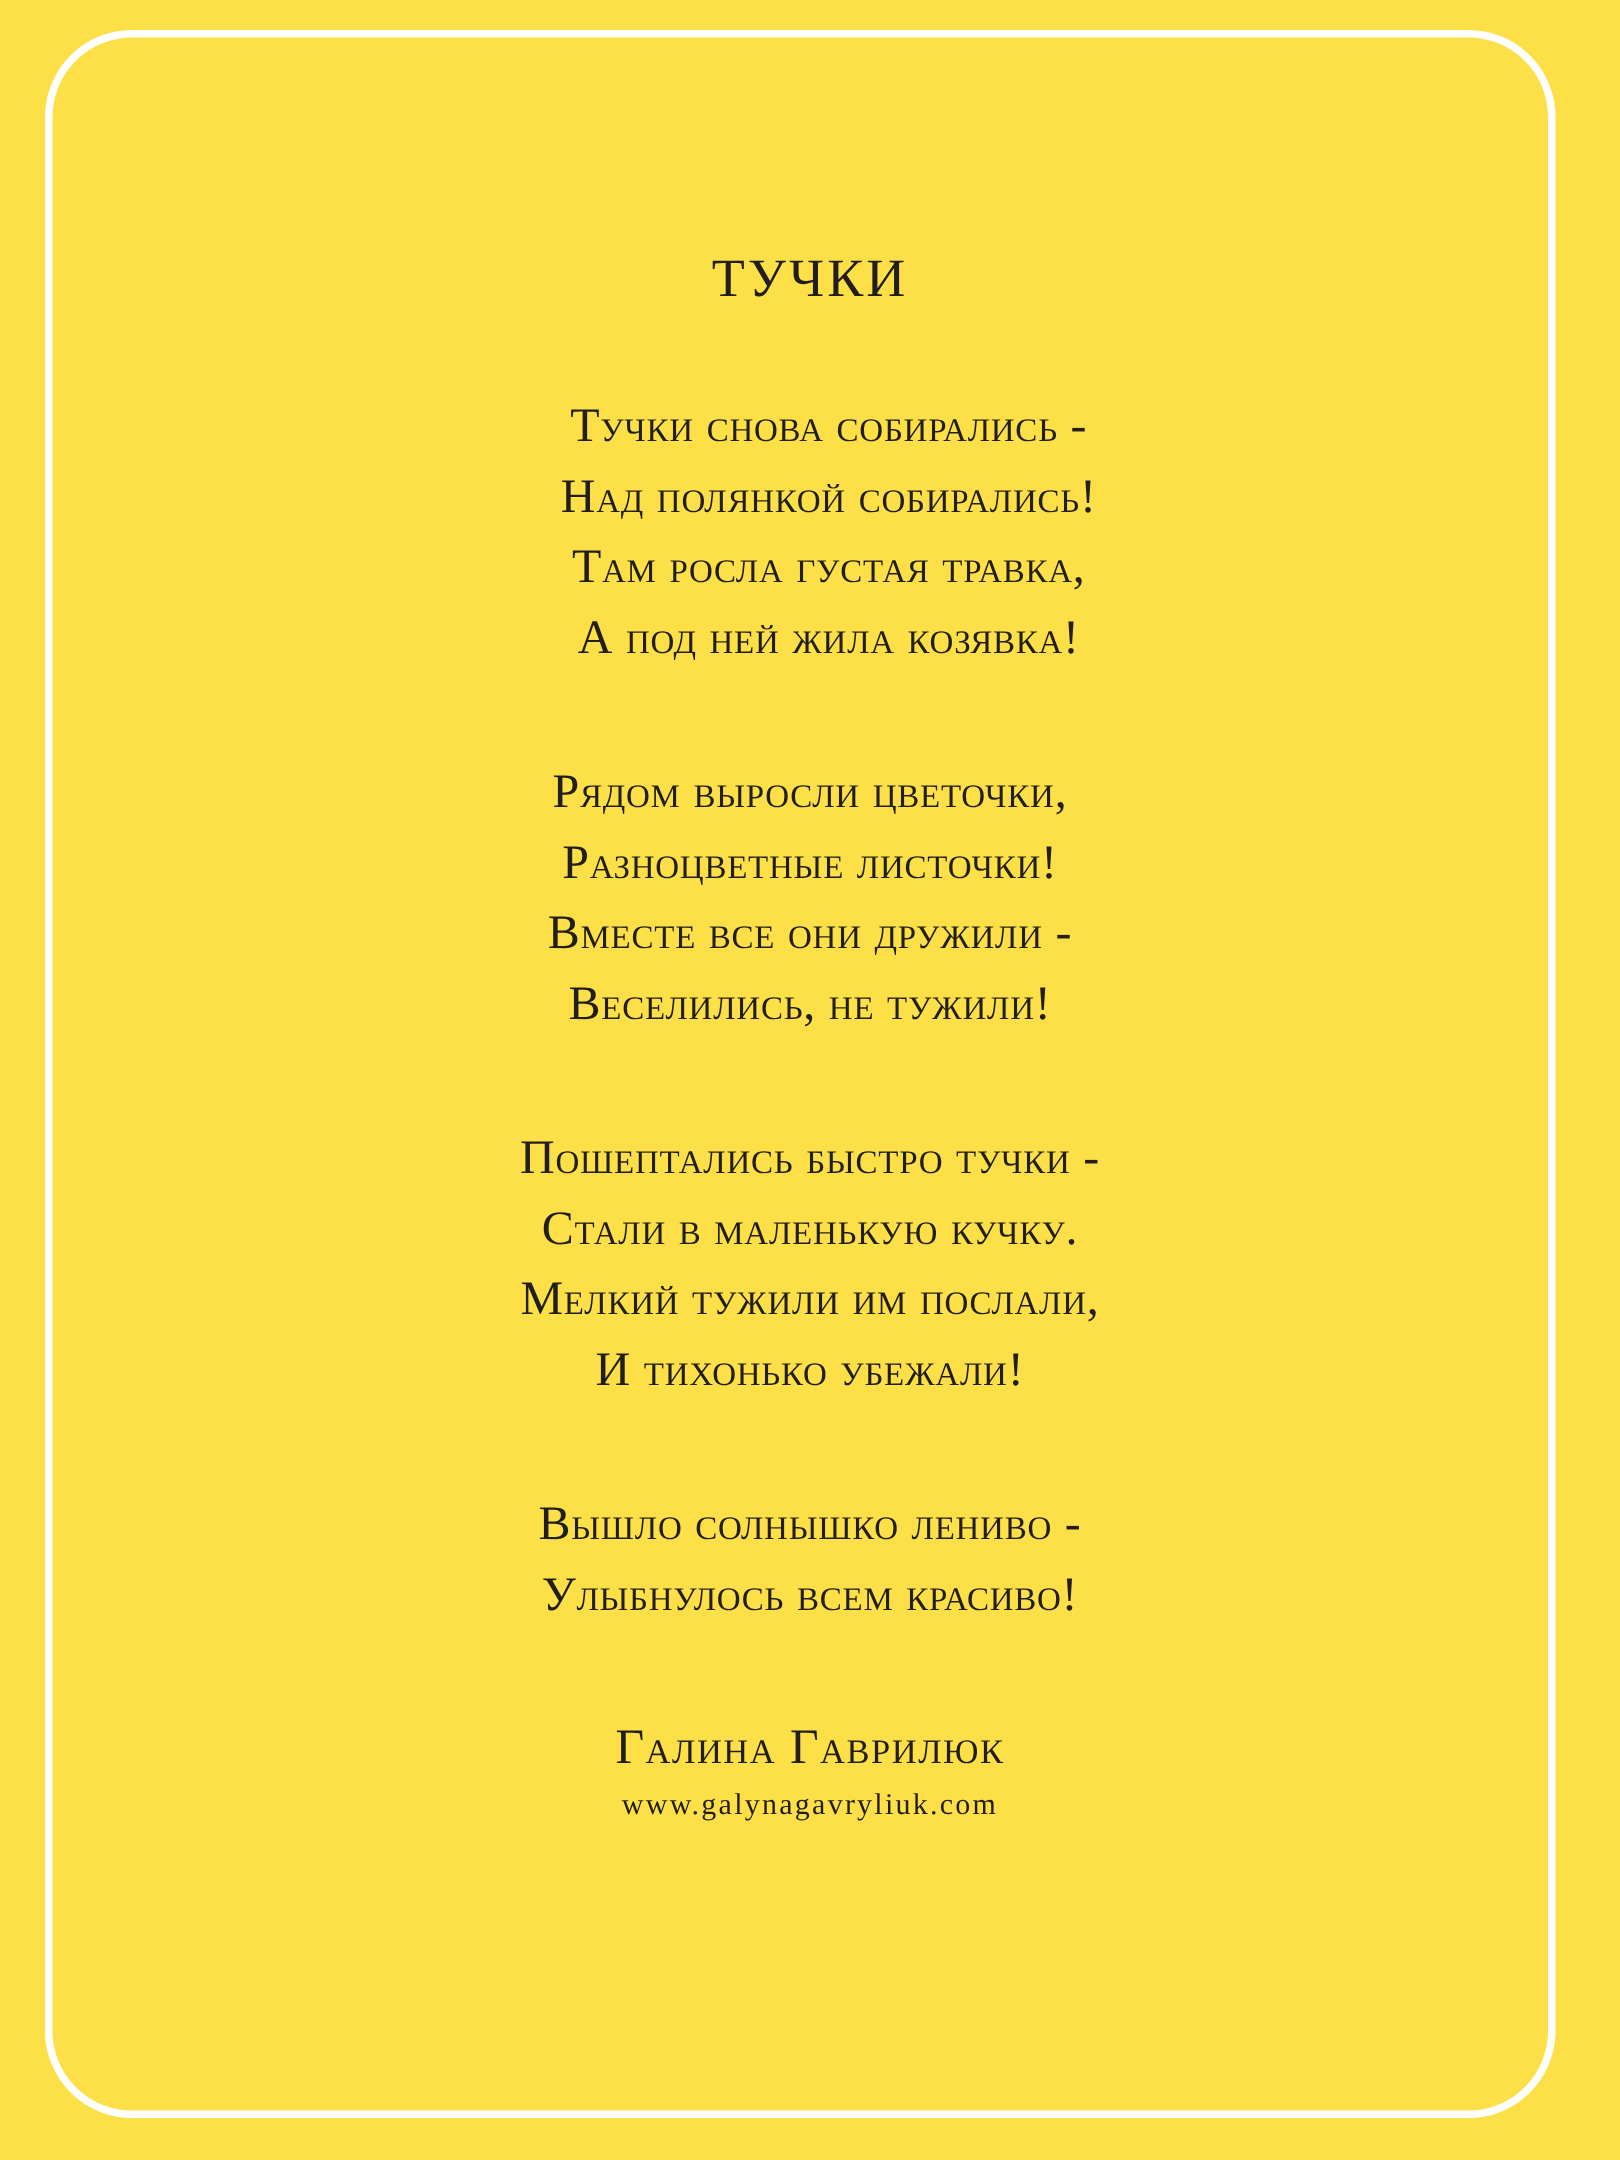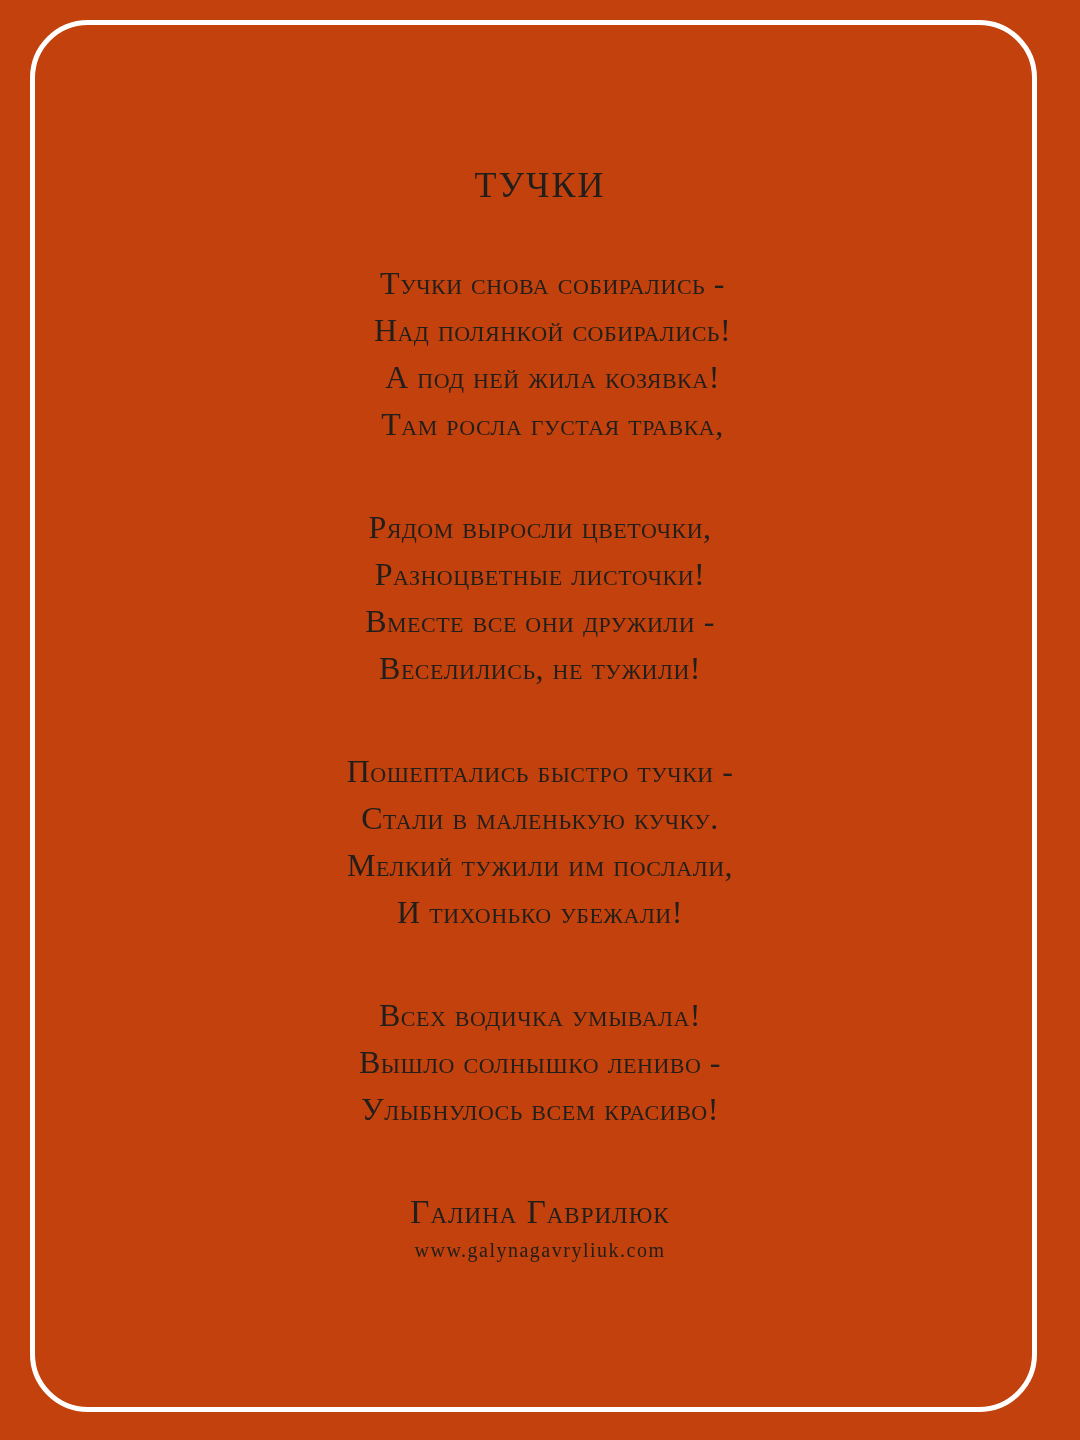--- a/index.html
+++ b/index.html
@@ -3,21 +3,21 @@
 <meta charset="utf-8">
 <style>
   html, body {
     margin: 0;
     padding: 0;
   }
   .page {
     position: relative;
     width: 1080px;
     height: 1440px;
-    background: #c2410c;
+    background: #fde047;
     overflow: hidden;
     font-family: "Liberation Serif", "DejaVu Serif", serif;
     color: #211e1b;
   }
   .frame {
     position: absolute;
     left: 30px;
     top: 20px;
     width: 1007px;
     height: 1392px;
@@ -74,40 +74,39 @@
 
 <div class="page">
   <div class="frame"></div>
 
   <div class="content">
     <h1 class="poem-title">ТУЧКИ</h1>
 
     <div class="stanza first">
       <p class="poem-line">Тучки снова собирались -</p>
       <p class="poem-line">Над полянкой собирались!</p>
+      <p class="poem-line">Там росла густая травка,</p>
       <p class="poem-line">А под ней жила козявка!</p>
-      <p class="poem-line">Там росла густая травка,</p>
     </div>
 
     <div class="stanza">
       <p class="poem-line">Рядом выросли цветочки,</p>
       <p class="poem-line">Разноцветные листочки!</p>
       <p class="poem-line">Вместе все они дружили -</p>
       <p class="poem-line">Веселились, не тужили!</p>
     </div>
 
     <div class="stanza">
       <p class="poem-line">Пошептались быстро тучки -</p>
       <p class="poem-line">Стали в маленькую кучку.</p>
       <p class="poem-line">Мелкий тужили им послали,</p>
       <p class="poem-line">И тихонько убежали!</p>
     </div>
 
     <div class="stanza">
-      <p class="poem-line">Всех водичка умывала!</p>
       <p class="poem-line">Вышло солнышко лениво -</p>
       <p class="poem-line">Улыбнулось всем красиво!</p>
     </div>
 
     <p class="author">Галина Гаврилюк</p>
     <p class="website">www.galynagavryliuk.com</p>
   </div>
 </div>
 
 </body></html>

